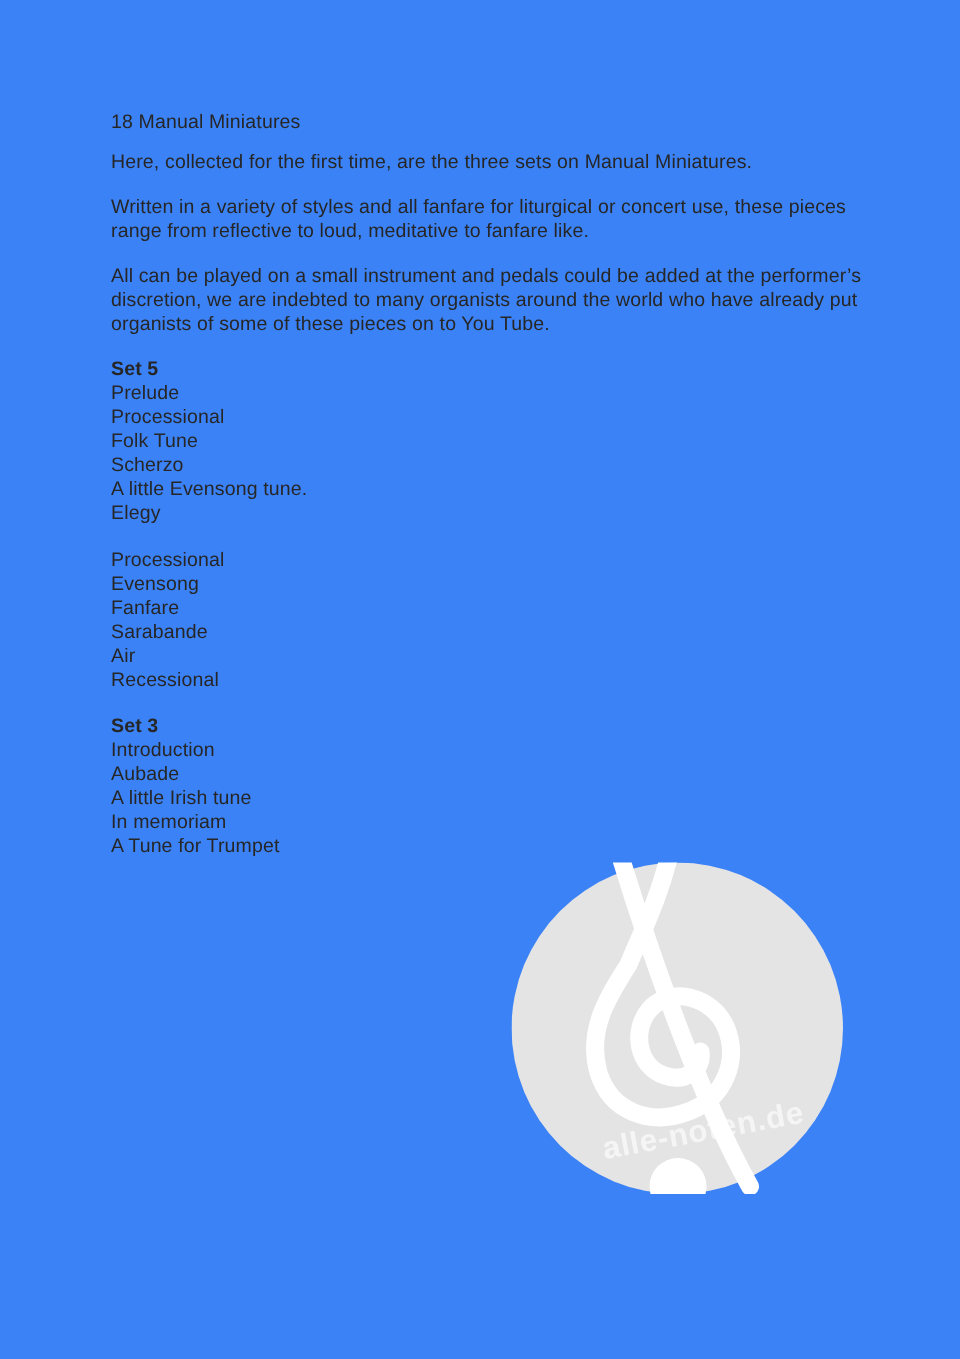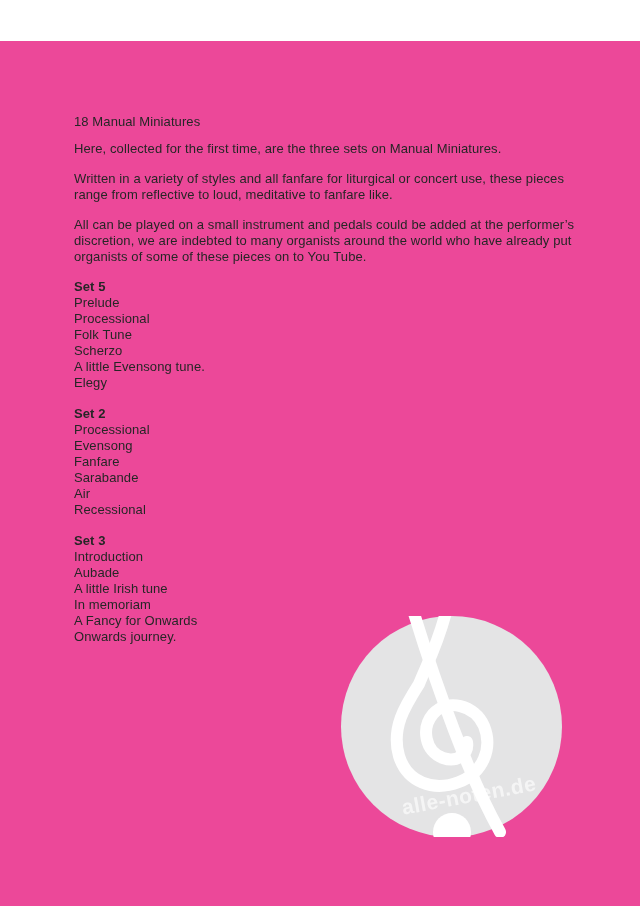--- a/index.html
+++ b/index.html
@@ -4,21 +4,21 @@
 <style>
   html, body { margin: 0; padding: 0; }
   body {
     width: 640px; height: 906px;
     background: #ffffff;
     font-family: "Liberation Sans", "DejaVu Sans", sans-serif;
     color: #262626;
     position: relative;
     overflow: hidden;
   }
-  .page { position: absolute; inset: 0; background: #ec4899; margin-top: 41px; }
+  .page { position: absolute; inset: 0; background: #3b82f6; }
   .content { position: absolute; left: 74px; top: 73px; }
   .doc-title, .line {
     font-size: 13px;
     line-height: 16px;
     white-space: nowrap;
     letter-spacing: 0.1px;
   }
   .doc-title { margin-bottom: 11px; }
   .para { margin-bottom: 14px; }
   .set-block { margin-bottom: 15px; }
@@ -75,36 +75,34 @@
         <div class="set-block">
           <div class="line set-heading">Set 5</div>
           <div class="line">Prelude</div>
           <div class="line">Processional</div>
           <div class="line">Folk Tune</div>
           <div class="line">Scherzo</div>
           <div class="line">A little Evensong tune.</div>
           <div class="line">Elegy</div>
         </div>
         <div class="set-block">
-          <div class="line set-heading">Set 2</div>
           <div class="line">Processional</div>
           <div class="line">Evensong</div>
           <div class="line">Fanfare</div>
           <div class="line">Sarabande</div>
           <div class="line">Air</div>
           <div class="line">Recessional</div>
         </div>
         <div class="set-block">
           <div class="line set-heading">Set 3</div>
           <div class="line">Introduction</div>
           <div class="line">Aubade</div>
           <div class="line">A little Irish tune</div>
           <div class="line">In memoriam</div>
-          <div class="line">A Fancy for Onwards</div>
-          <div class="line">Onwards journey.</div>
+          <div class="line">A Tune for Trumpet</div>
         </div>
       </div>
   </div>
 
   <div class="watermark">
     <svg width="221" height="221" viewBox="0 0 221 221">
       <circle cx="110.5" cy="110.5" r="110.5" fill="#e4e4e5"></circle>
       <g>
         <path class="clef-stroke" d="M 106,-8
                  C 98,26 86,48 78,68

